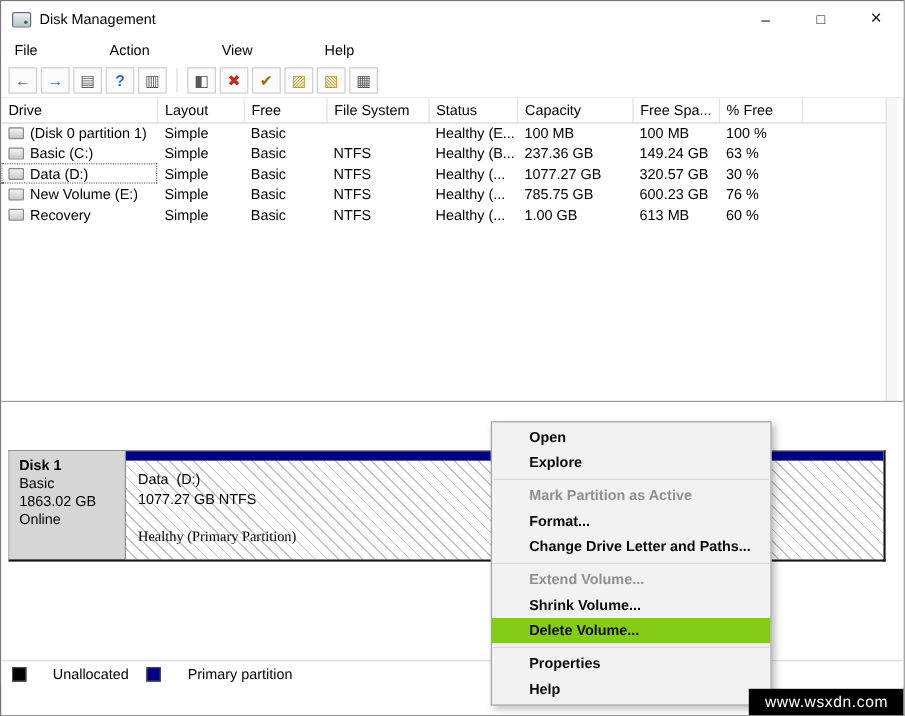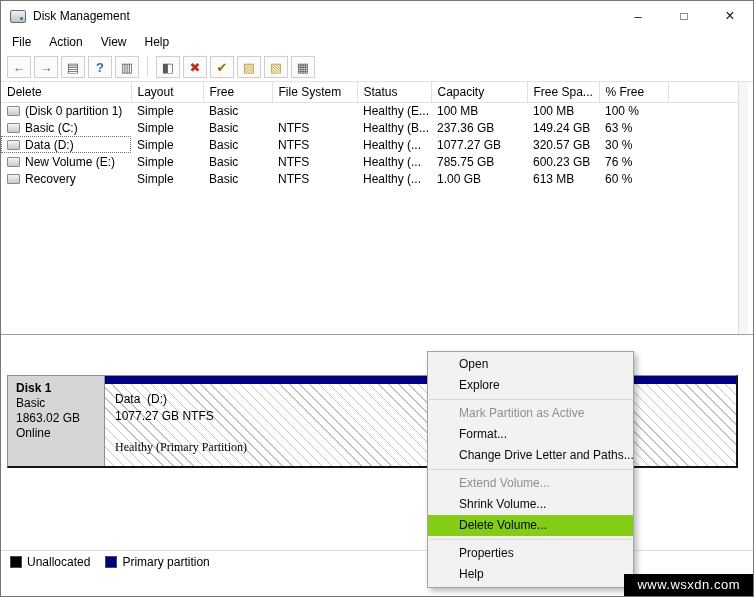--- a/index.html
+++ b/index.html
@@ -19,21 +19,21 @@
                 background:#2f7d38; border-radius:50%; }
   .title-text { font-size:12px; }
   .win-controls { margin-left:auto; display:flex; height:100%; }
   .win-btn { width:46px; height:100%; display:flex; align-items:center;
              justify-content:center; font-size:13px; color:#111; cursor:default; }
   .win-btn.max { font-size:12px; }
   .win-btn.close { font-size:16px; }
 
   
   .menubar { position:absolute; top:30px; left:0; right:0; height:22px;
-             display:flex; align-items:center; background:#fff; padding-left:2px; }
+             display:flex; align-items:center; background:#fff; padding-left:2px;gap:42px; }
   .menu-entry { padding:3px 9px; }
 
   
   .toolbar { position:absolute; top:52px; left:0; right:0; height:29px;
              display:flex; align-items:center; gap:3px; padding-left:6px;
              background:#fff; border-bottom:1px solid #e3e3e3; }
   .tool-btn { width:24px; height:22px; border:1px solid #cfcfcf; background:#fbfbfb;
               display:flex; align-items:center; justify-content:center;
               font-size:13px; line-height:1; }
   .tool-sep { width:1px; height:20px; background:#d9d9d9; margin:0 5px; }
@@ -72,28 +72,28 @@
   .part-body { position:absolute; top:8px; left:0; right:0; bottom:0;
                background:repeating-linear-gradient(45deg,#ffffff 0px,#ffffff 6px,#c4c4c4 6px,#c4c4c4 7px);
                padding:7px 10px; line-height:17px; }
   .part-name { white-space:pre; }
   .part-health { margin-top:14px;font-family:Liberation Serif, serif; }
 
   
   .legend { position:absolute; top:549px; left:0; right:0; height:22px;
             border-top:1px solid #dcdcdc; background:#fff; display:flex;
             align-items:center; padding-left:9px; gap:15px; }
-  .legend-item { display:flex; align-items:center; gap:5px; }
+  .legend-item { display:flex; align-items:center; gap:22px; }
   .legend-swatch { width:12px; height:12px; border:1px solid #4a4a4a; }
 
   
-  .context-menu { position:absolute; left:426px; top:350px; width:207px;
+  .context-menu { position:absolute; left:408px; top:350px; width:234px;
                   background:#f2f2f2; border:1px solid #a3a3a3;
                   box-shadow:3px 3px 6px rgba(0,0,0,0.28); padding:2px 0;
-                  z-index:20; }
+                  z-index:20;font-weight:bold; }
   .menu-item { height:21px; line-height:21px; padding-left:31px; color:#0a0a0a;
                white-space:nowrap; overflow:hidden; }
   .menu-item.disabled { color:#8f8f8f; }
   .menu-item.highlighted { background:#91c9f7; }
   .menu-sep { height:1px; background:#d7d7d7; margin:3px 1px; }
 
   
   .watermark { position:absolute; right:0; bottom:0; background:#000; color:#fff;
                font-size:13px; padding:3px 13px 4px; z-index:30; letter-spacing:0.5px; }
 </style>
@@ -133,21 +133,21 @@
           <col style="width:69px">
         <col style="width:85px">
           <col style="width:74px">
           <col style="width:96px">
         <col style="width:72px">
           <col style="width:69px">
           <col>
       </colgroup>
       <thead>
         <tr>
-          <th>Delete</th>
+          <th>Drive</th>
           <th>Layout</th>
           <th>Free</th>
           <th>File System</th>
           <th>Status</th>
           <th>Capacity</th>
           <th>Free Spa...</th>
           <th>% Free</th>
           <th></th>
         </tr>
       </thead>

